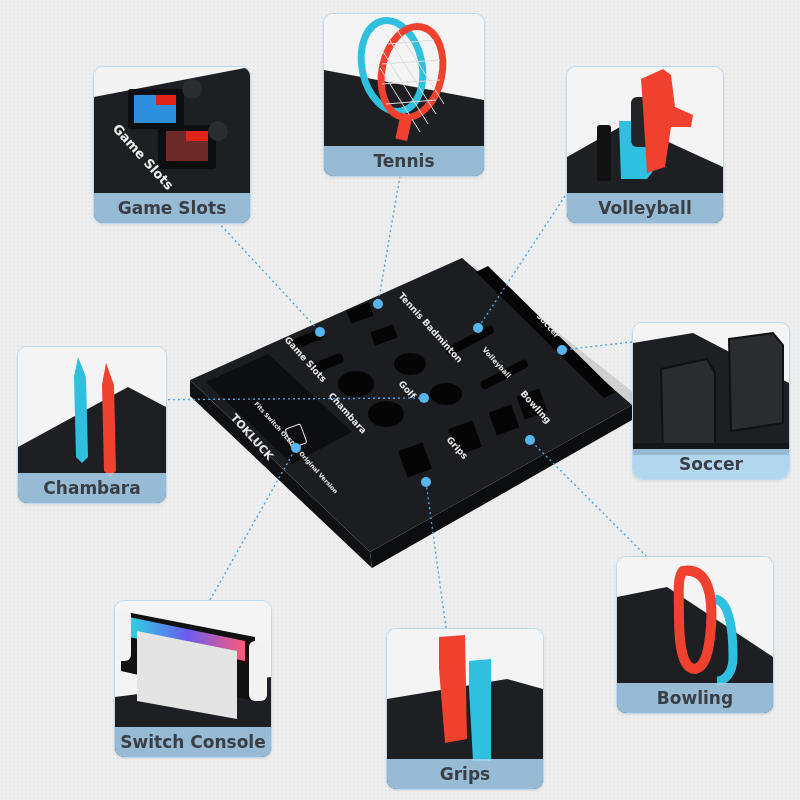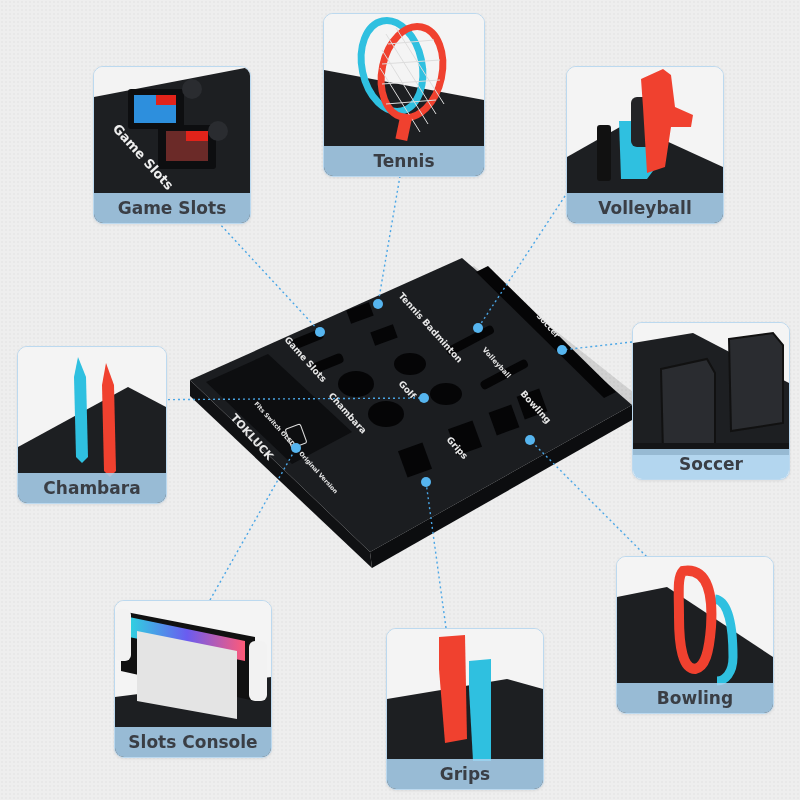--- a/index.html
+++ b/index.html
@@ -160,21 +160,21 @@
           <stop offset="0.5" stop-color="#6a5cf0"></stop>
           <stop offset="1" stop-color="#ff5a78"></stop>
         </linearGradient>
       </defs>
     <polygon points="6,10 140,36 140,100 6,70" fill="#111"></polygon>
     <polygon points="14,16 130,40 130,60 14,36" fill="url(#scr)"></polygon>
     <rect x="0" y="8" width="16" height="52" rx="6" fill="#f2f2f2"></rect>
     <rect x="134" y="40" width="18" height="60" rx="6" fill="#f2f2f2"></rect>
     <polygon points="22,30 122,50 122,118 22,100" fill="#e4e4e4"></polygon>
   </svg>
-  <div class="label">Slots Console</div>
+  <div class="label">Switch Console</div>
 </div>
 
 <div class="card" style="left:386px;top:628px;width:156px;height:160px;">
   <svg class="photo" viewBox="0 0 156 160" width="156" height="160">
     <rect width="156" height="160" fill="#f4f4f4"></rect>
     <polygon points="0,70 120,50 156,60 156,160 0,160" fill="#1d1f22"></polygon>
     <path d="M52,8 L78,6 L80,110 L58,114 L52,40 Z" fill="#f0412f"></path>
     <path d="M82,32 L104,30 L104,132 L86,132 L82,60 Z" fill="#2fc0e0"></path>
   </svg>
   <div class="label">Grips</div>

